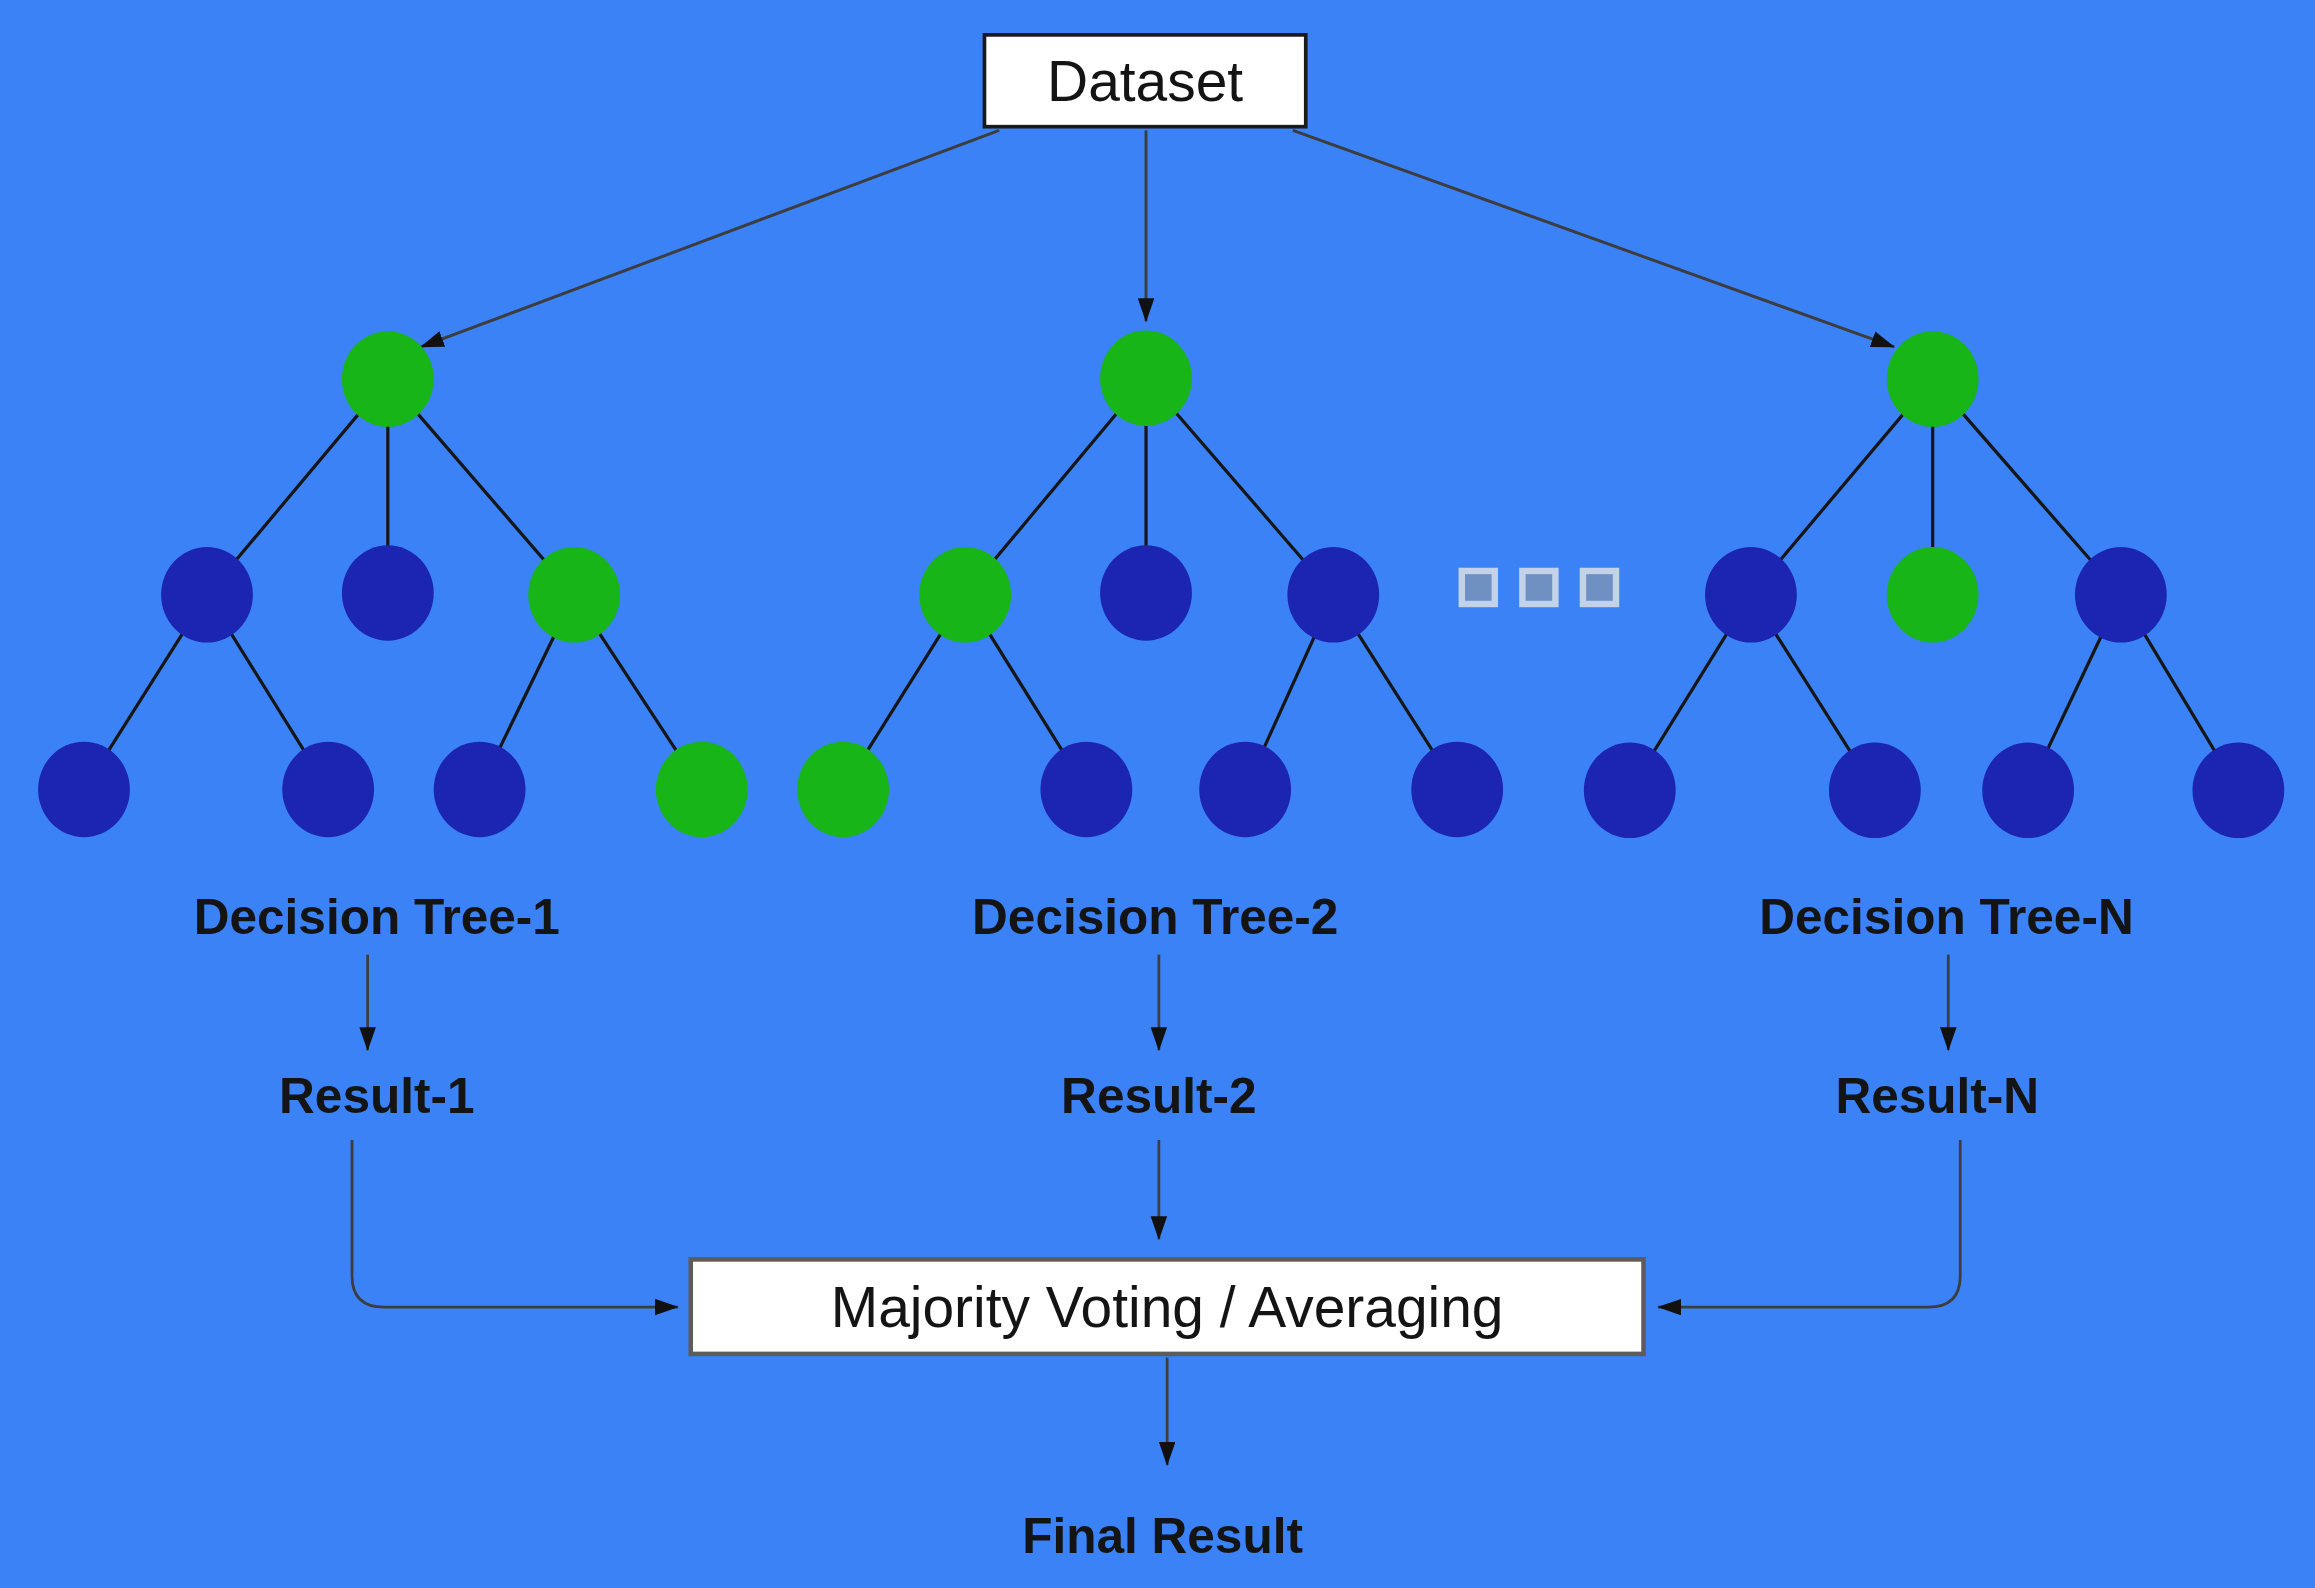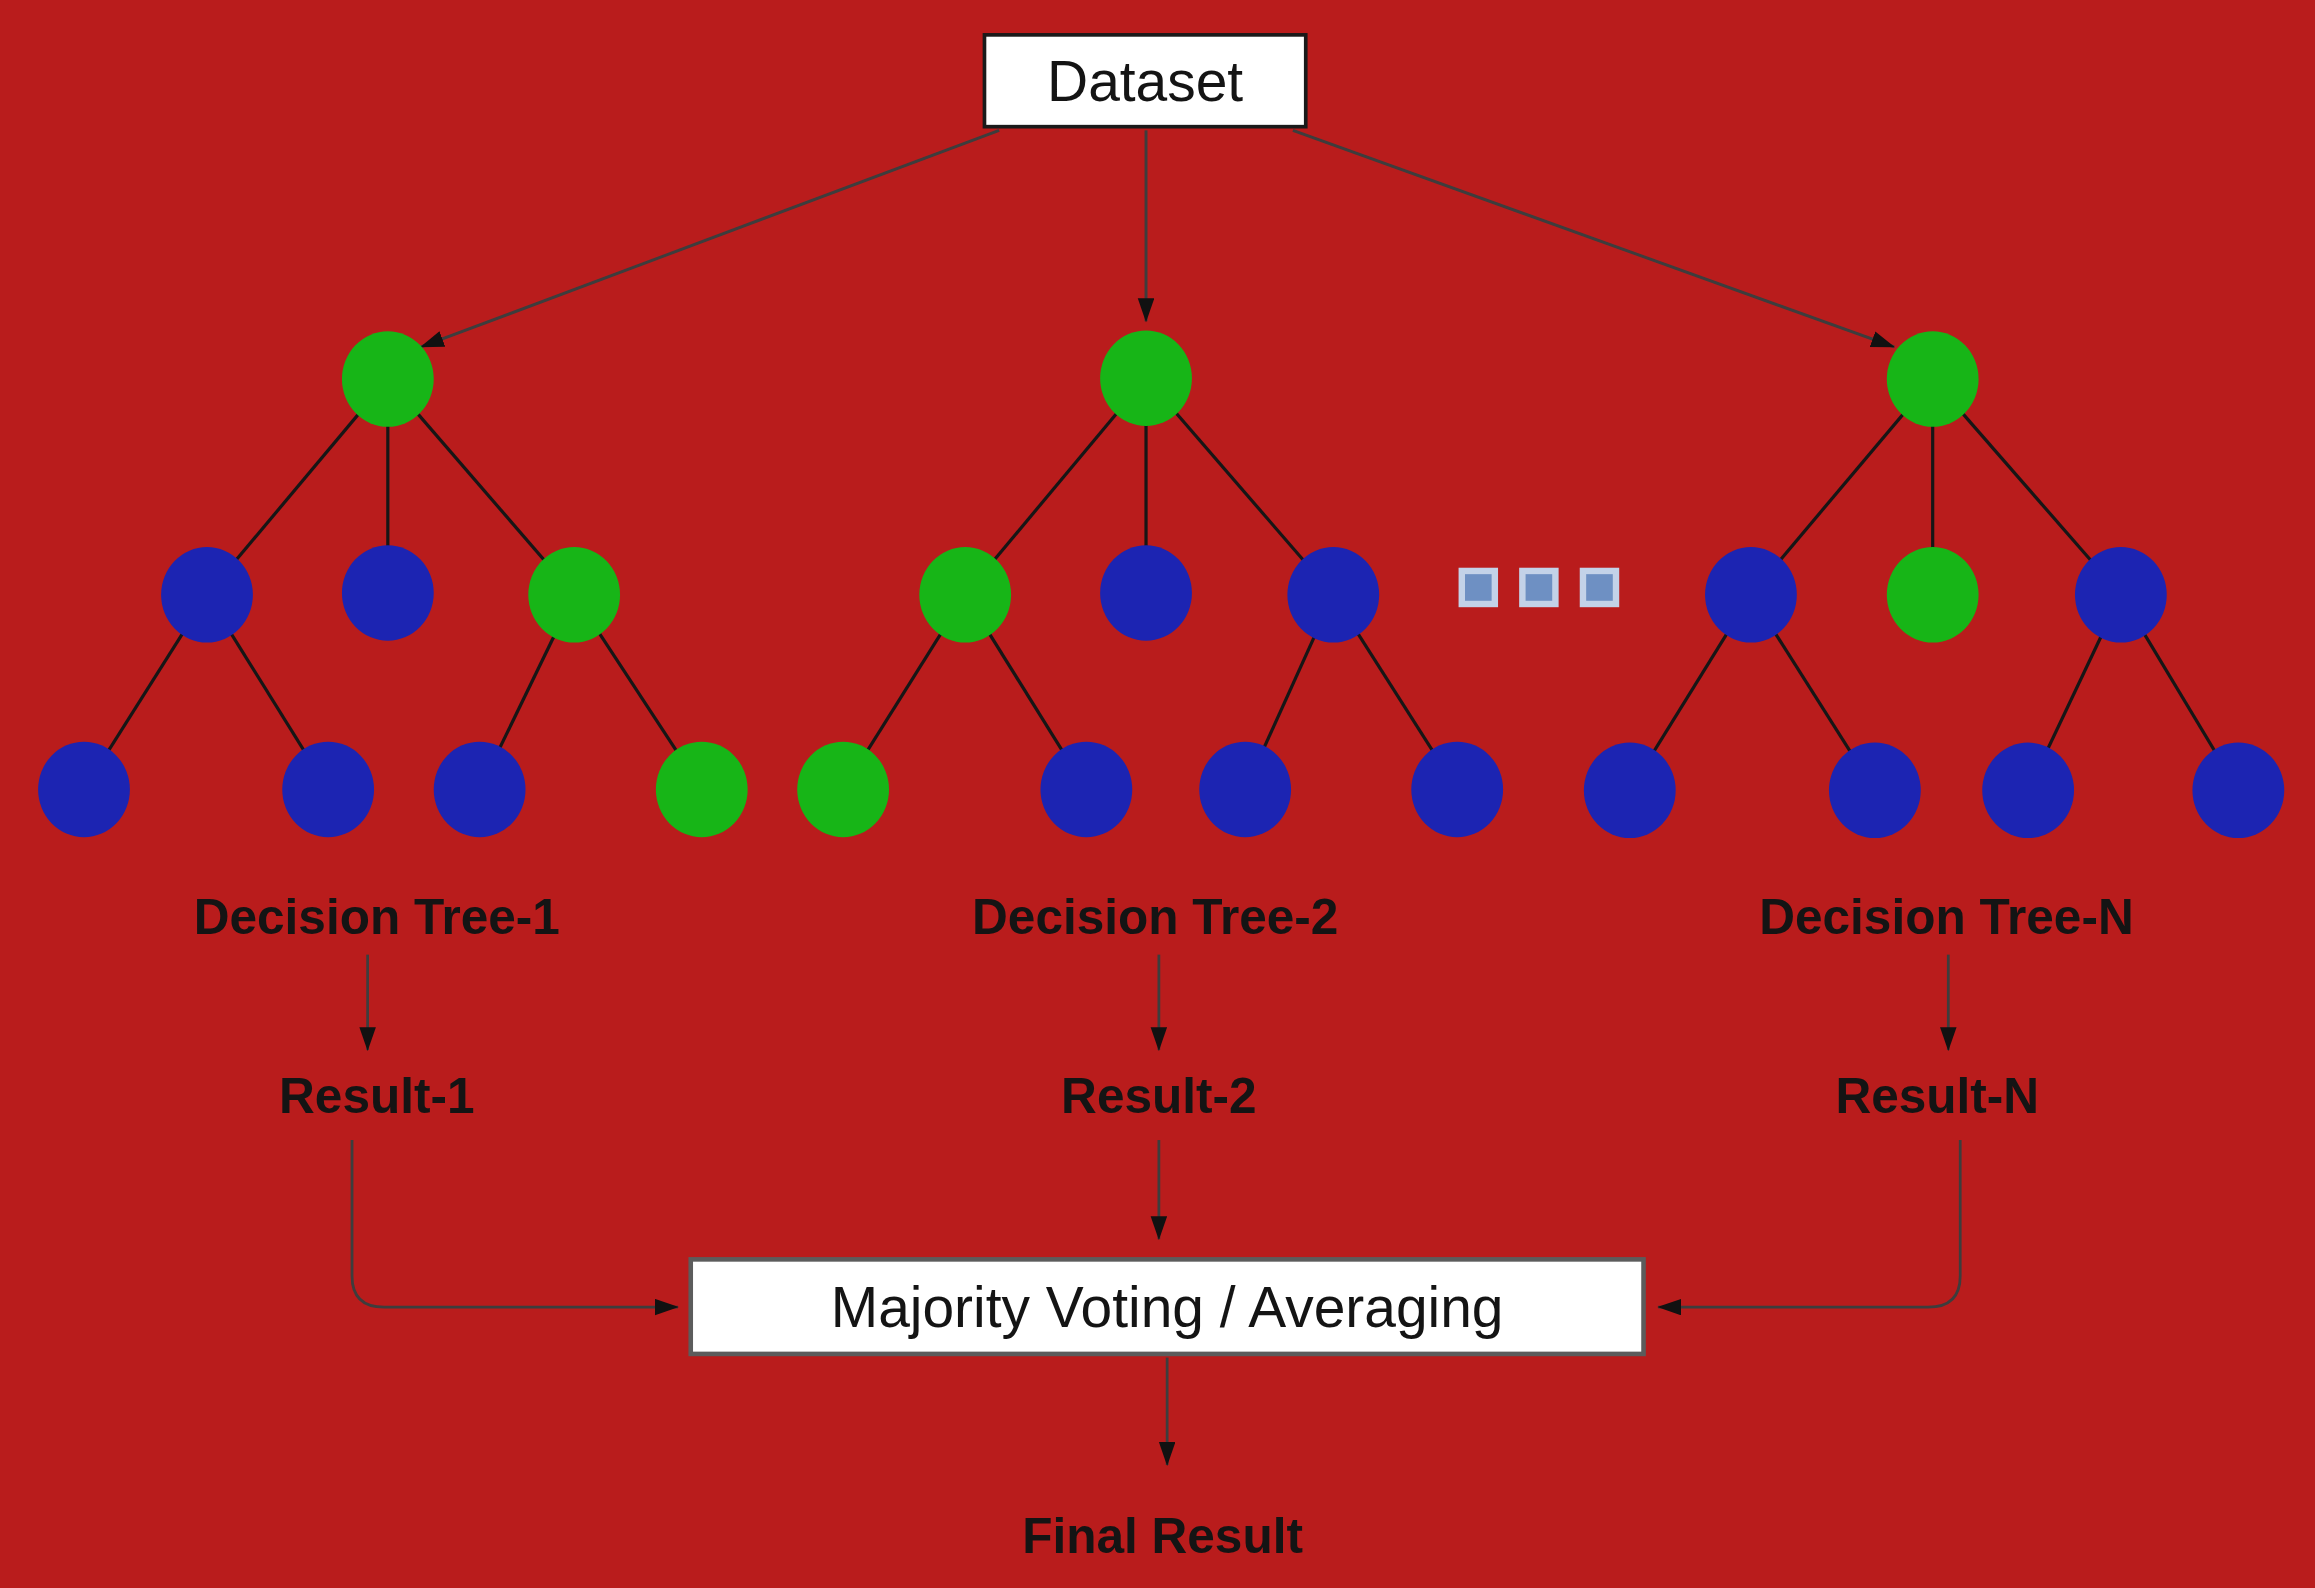--- a/index.html
+++ b/index.html
@@ -6,21 +6,21 @@
     margin: 0;
     padding: 0;
     background: #ffffff;
     width: 100%;
     height: 100%;
     font-family: "Liberation Sans", sans-serif;
   }
   .canvas-wrap {
     width: 100vw;
     height: 100vh;
-    background: #b91c1c;
+    background: #3b82f6;
     text-align: center;
   }
   svg {
     display: block;
     width: 100%;
     height: 100%;
   }
   svg text {
     font-family: "Liberation Sans", sans-serif;
     fill: #141414;

